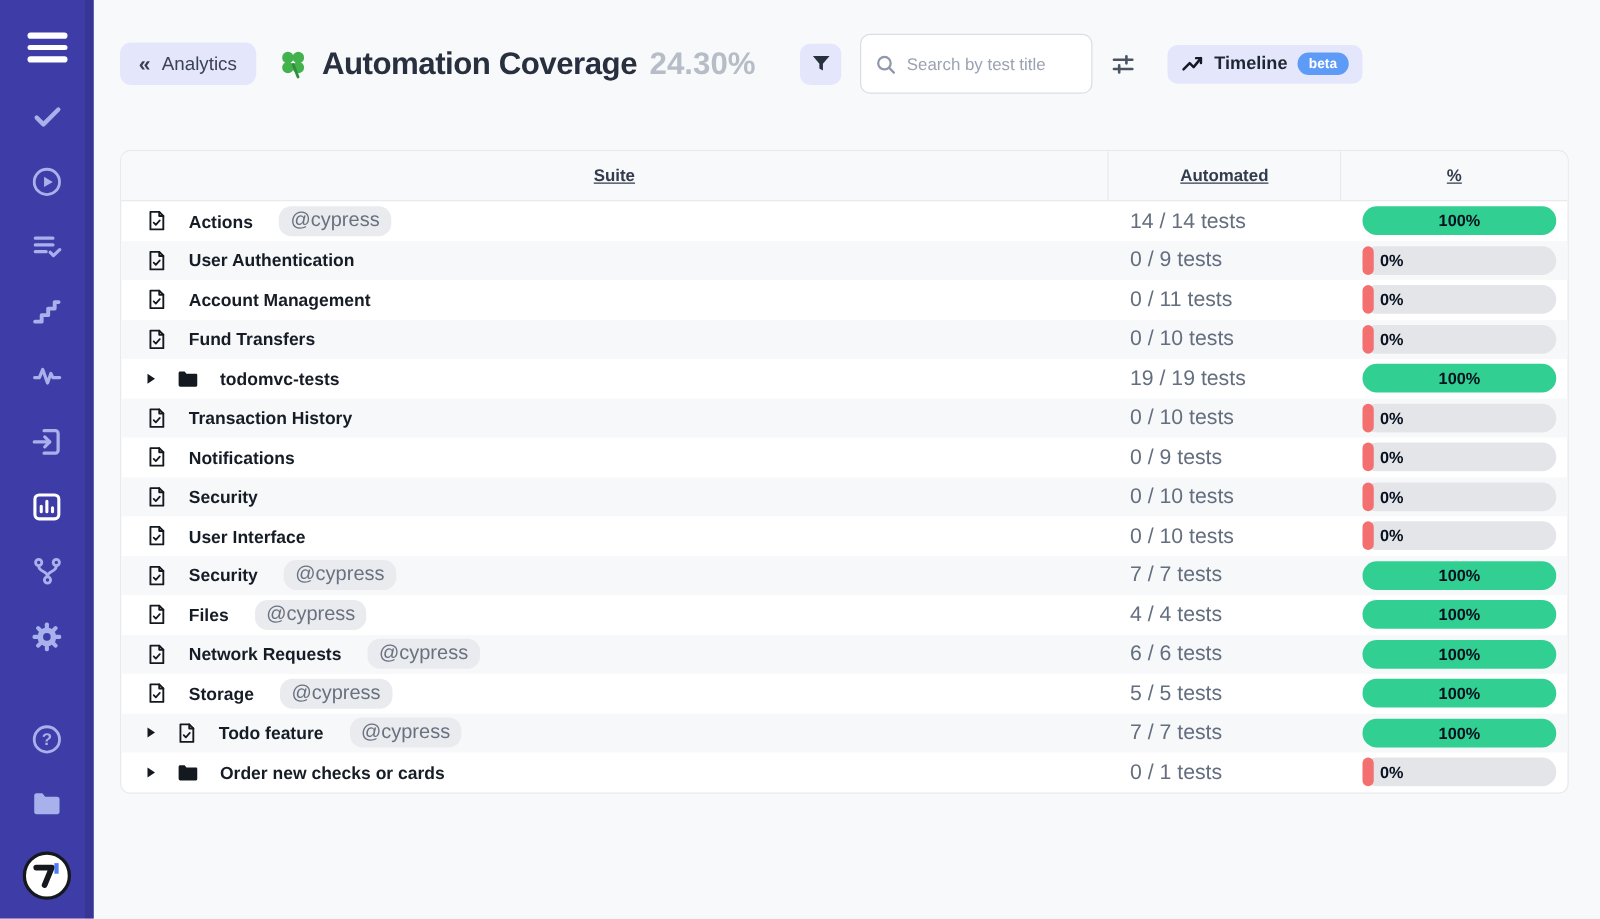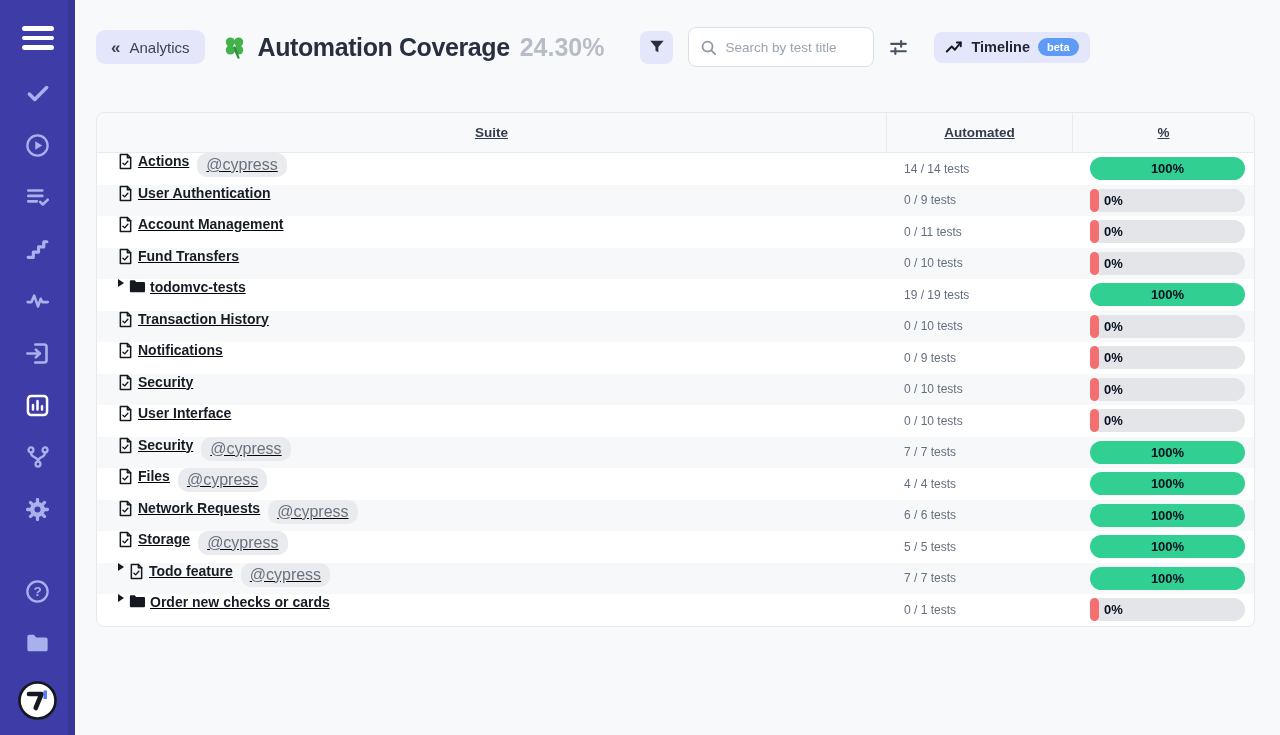--- a/index.html
+++ b/index.html
@@ -18,40 +18,40 @@
 
   
   .main { flex:1; display:flex; flex-direction:column; }
   .header { display:flex; align-items:center; padding:27px 25px 0 21px; }
   .btn-analytics { background:#e4e7fb; border:none; color:#3c4257; border-radius:9px; height:34px; padding:0 15px; font-size:15px; display:flex; gap:9px; align-items:center; cursor:pointer; font-family:inherit; }
   .chev { font-size:17px; font-weight:600; color:#39414f; line-height:1; }
   .title-group { margin-left:16px; display:flex; align-items:center; gap:10px; }
   .page-title { font-size:25px; font-weight:800; color:#28303f; letter-spacing:-0.4px; }
   .page-pct { font-size:25px; font-weight:800; color:#b7bdc7; }
   .btn-filter { margin-left:36px; width:33px; height:33px; background:#e4e7fb; border:none; border-radius:8px; display:flex; align-items:center; justify-content:center; cursor:pointer; }
-  .search { margin-left:15px; width:186px; height:40px; background:#fff; border:1px solid #dadfe6; border-radius:8px; display:flex; align-items:center; padding:0 11px; gap:8px; }
+  .search { margin-left:15px; width:186px; height:48px; background:#fff; border:1px solid #dadfe6; border-radius:8px; display:flex; align-items:center; padding:0 11px; gap:8px; }
   .search input { border:none; outline:none; width:100%; font-size:13.5px; color:#333; font-family:inherit; background:transparent; }
   .search input::placeholder { color:#9aa3b2; }
   .sliders-btn { margin-left:14px; background:none; border:none; cursor:pointer; display:flex; align-items:center; }
   .btn-timeline { margin-left:25px; height:31px; background:#e4e7fb; border:none; border-radius:8px; padding:8px 11px; display:flex; gap:8px; align-items:center; cursor:pointer; font-family:inherit; font-weight:700; font-size:14.5px; color:#1f2733; }
   .beta-badge { background:#5e9bf7; color:#fff; font-size:11px; font-weight:600; border-radius:999px; padding:3px 9px; }
 
   
   .table-card { margin:45px 25px 0 21px; background:#fff; border:1px solid #e7e9ee; border-radius:8px; overflow:hidden; }
   .trow { display:grid; grid-template-columns:1fr 186px 181px; align-items:stretch; }
   .thead { background:#f8f9fa; border-bottom:1px solid #e8eaee; height:40px; }
   .th { display:flex; align-items:center; justify-content:center; font-size:13.5px; font-weight:700; color:#333c4d;text-decoration:underline; }
   .th:nth-child(-n+2) { border-right:1px solid #e8eaee; }
   .row { height:31.5px; cursor:pointer; }
   .row:nth-child(even) { background:#f7f8fa; }
-  .cell-suite { display:flex; align-items:flex-start; padding-left:21px; gap:5px; min-width:0;text-decoration:underline; }
+  .cell-suite { display:flex; align-items:center; padding-left:21px; gap:18px; min-width:0; }
   .caret { width:0; height:0; border-top:4.5px solid transparent; border-bottom:4.5px solid transparent; border-left:6.5px solid #14181f; flex-shrink:0; }
   .suite-name { font-weight:700; font-size:14px; color:#161c26; white-space:nowrap; }
   .tag { background:#e9ebee; color:#697180; font-size:16px; border-radius:10px; padding:3px 9px; font-weight:500; margin-left:3px; white-space:nowrap; }
-  .cell-auto { display:flex; align-items:center; padding-left:17px; font-size:12px; color:#636e7e; white-space:nowrap; }
+  .cell-auto { display:flex; align-items:center; padding-left:17px; font-size:17px; color:#636e7e; white-space:nowrap; }
   .cell-pct { display:flex; align-items:center; padding-left:17px; }
   .bar { width:155px; height:23px; border-radius:11.5px; font-weight:700; font-size:13px; color:#06101e; display:flex; align-items:center; }
   .bar.full { background:#31d092; justify-content:center; }
   .bar.zero { background:#e4e5e9; }
   .sliver { width:9px; height:23px; border-radius:11px; background:#f47070; flex-shrink:0; }
   .bar.zero .bar-label { margin-left:5px; }
   svg { display:block; }
 </style>
 </head>
 <body>

